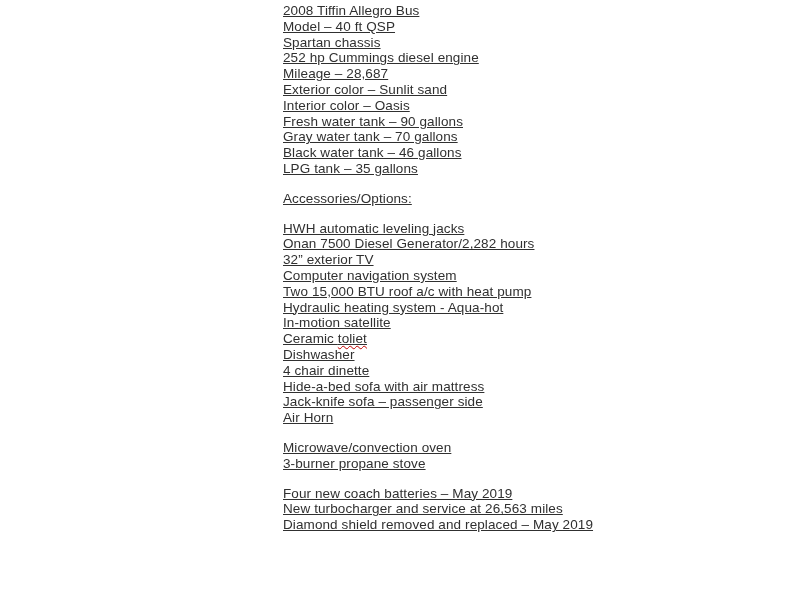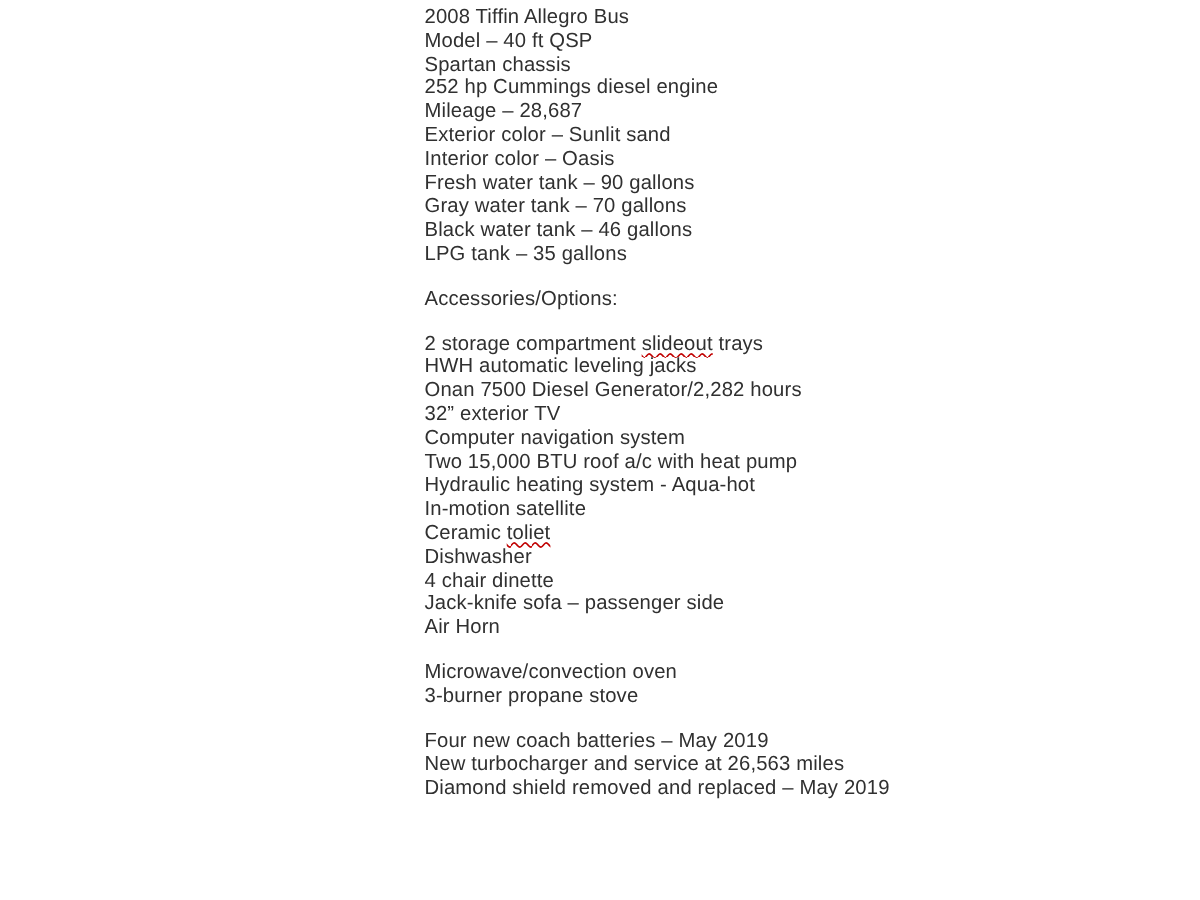--- a/index.html
+++ b/index.html
@@ -25,21 +25,21 @@
     position: absolute;
     left: 283px;
     top: 3px;
     width: 500px;
     color: var(--text);
     font-size: 13.5px;
     line-height: 15.8px;
     letter-spacing: 0.1px;
     white-space: nowrap;
   }
-  .section { margin-top: 14px; }
+  .section { margin-top: 14px; text-decoration: underline; }
   .section:first-child { margin-top: 0; }
   .line { height: 15.8px; }
   .misspelled {
     text-decoration: underline;
     text-decoration-style: wavy;
     text-decoration-color: var(--squiggle);
     text-decoration-thickness: 1px;
     text-underline-offset: 2px;
   }
 </style>
@@ -58,31 +58,31 @@
         <div class="line">Interior color – Oasis</div>
         <div class="line">Fresh water tank – 90 gallons</div>
         <div class="line">Gray water tank – 70 gallons</div>
         <div class="line">Black water tank – 46 gallons</div>
         <div class="line">LPG tank – 35 gallons</div>
       </div>
       <div class="section">
         <div class="line">Accessories/Options:</div>
       </div>
       <div class="section">
-        <div class="line">2 storage compartment <span class="misspelled">slideout</span> trays</div>
         <div class="line">HWH automatic leveling jacks</div>
         <div class="line">Onan 7500 Diesel Generator/2,282 hours</div>
         <div class="line">32” exterior TV</div>
         <div class="line">Computer navigation system</div>
         <div class="line">Two 15,000 BTU roof a/c with heat pump</div>
         <div class="line">Hydraulic heating system - Aqua-hot</div>
         <div class="line">In-motion satellite</div>
         <div class="line">Ceramic <span class="misspelled">toliet</span></div>
         <div class="line">Dishwasher</div>
         <div class="line">4 chair dinette</div>
+        <div class="line">Hide-a-bed sofa with air mattress</div>
         <div class="line">Jack-knife sofa – passenger side</div>
         <div class="line">Air Horn</div>
       </div>
       <div class="section">
         <div class="line">Microwave/convection oven</div>
         <div class="line">3-burner propane stove</div>
       </div>
       <div class="section">
         <div class="line">Four new coach batteries – May 2019</div>
         <div class="line">New turbocharger and service at 26,563 miles</div>

